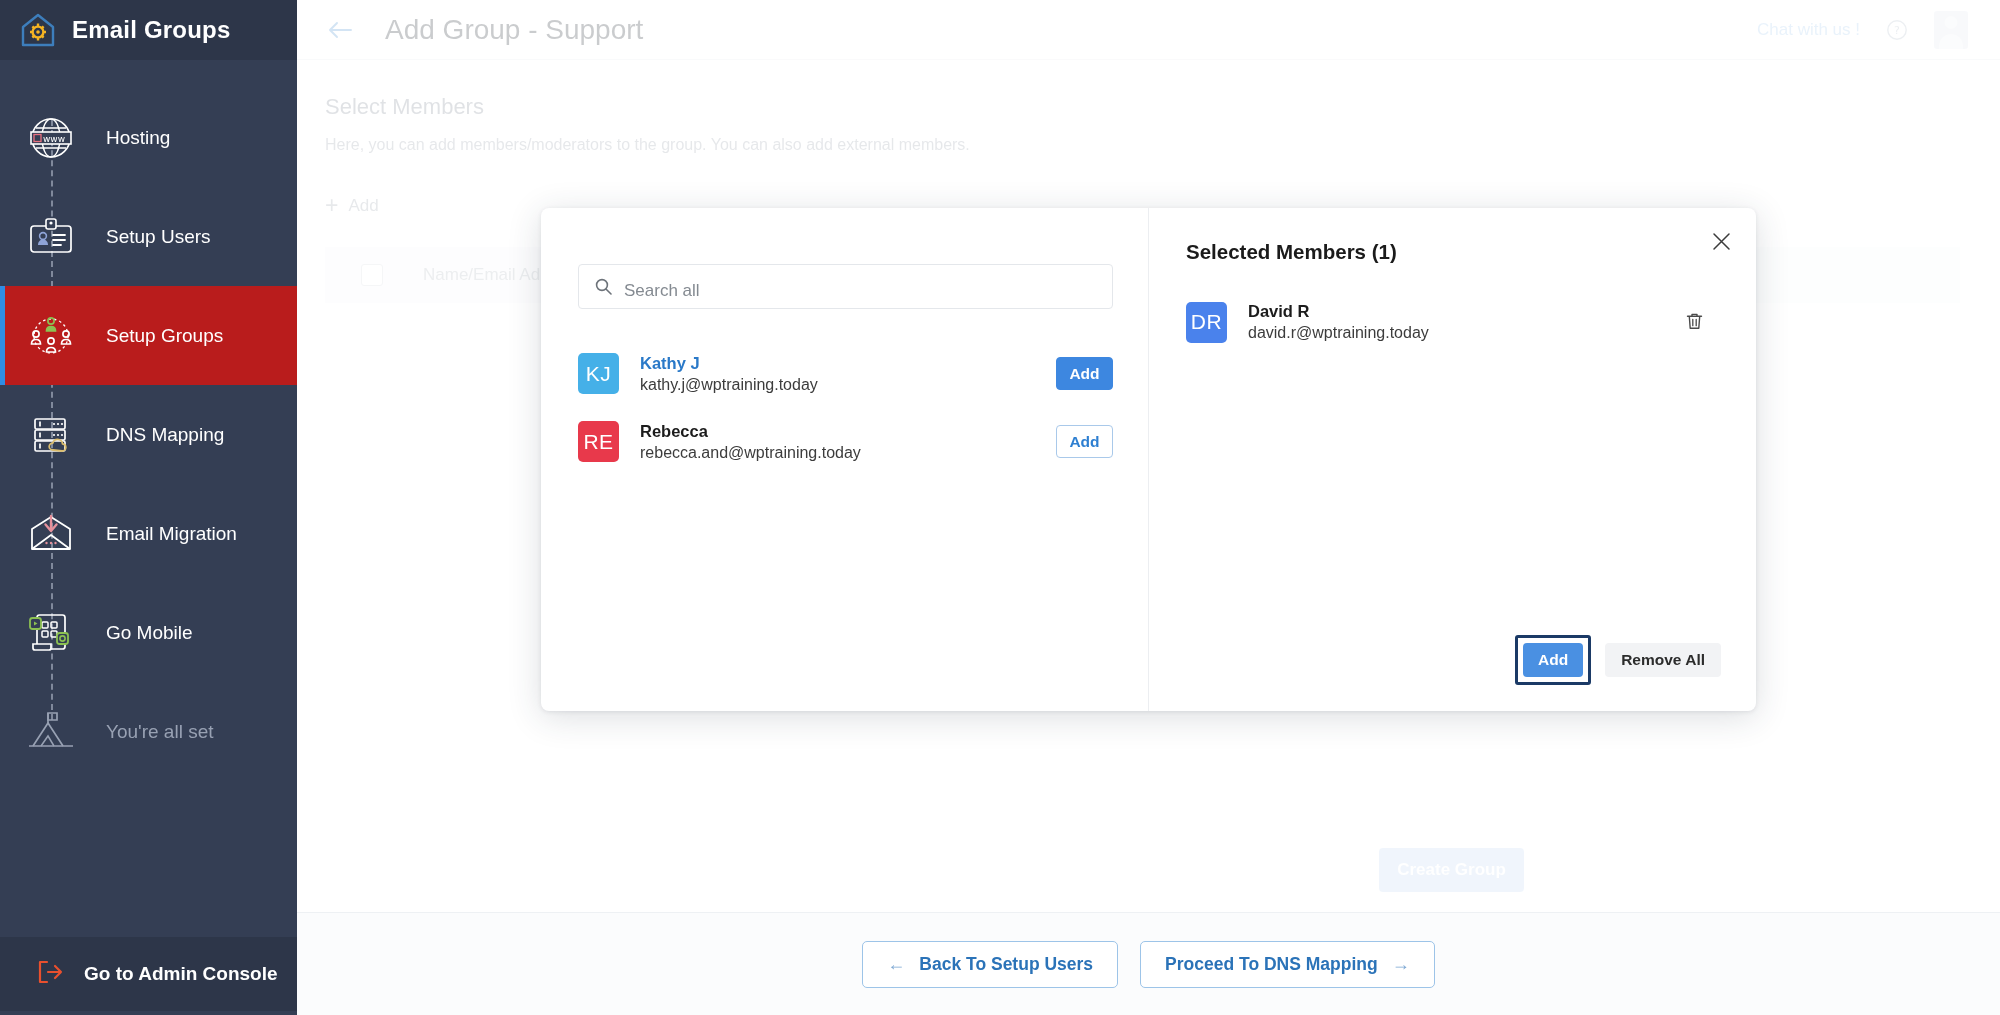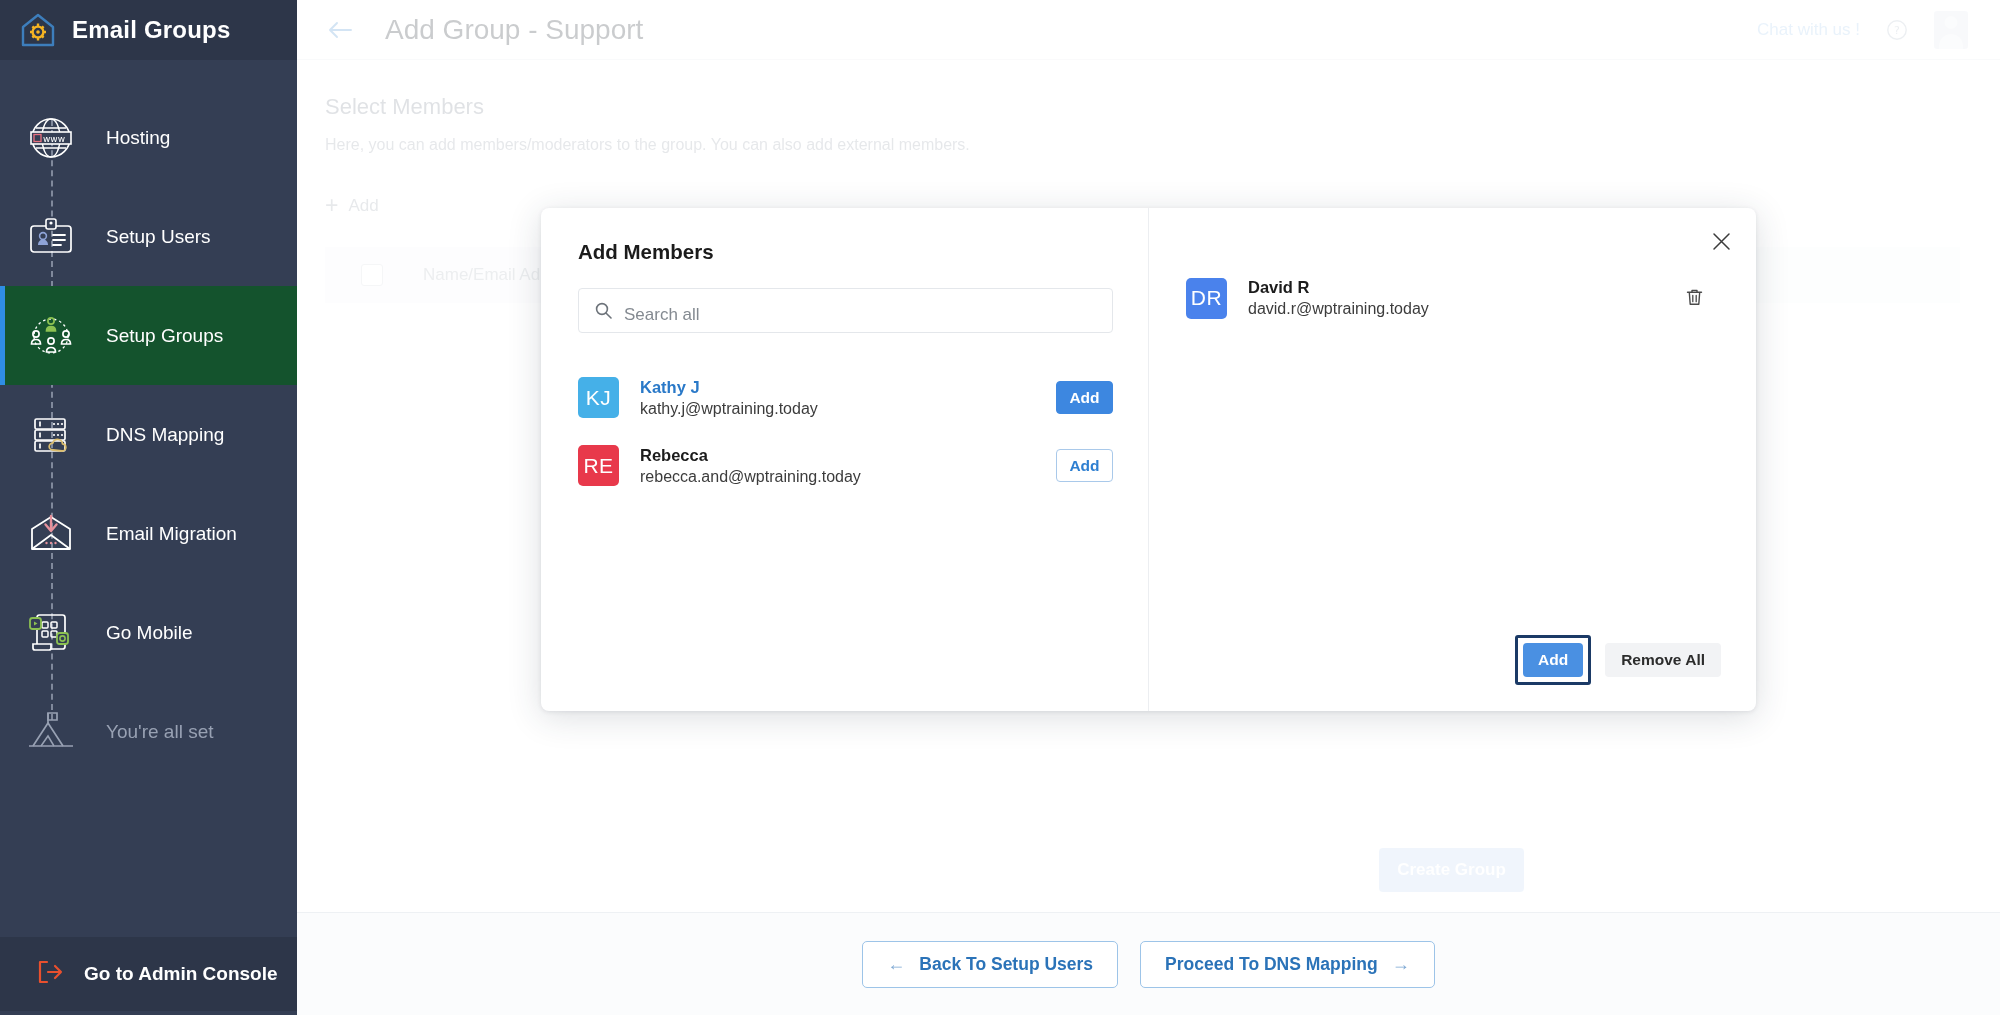--- a/index.html
+++ b/index.html
@@ -38,21 +38,21 @@
     z-index: 0;
   }
   .sb-item {
     position: relative;
     height: 99px;
     display: flex; align-items: center;
     padding-left: 18px;
     gap: 22px;
     z-index: 1;
   }
-  .sb-item.active { background: #14532d; text-align: center; }
+  .sb-item.active { background: #b91c1c; text-align: center; }
   .sb-item.active::before {
     content: ""; position: absolute; left: 0; top: 0; bottom: 0;
     width: 5px; background: #2f8de4;
   }
   .sb-ico { width: 66px; height: 66px; flex: 0 0 66px; display: flex; align-items: center; justify-content: center; }
   .sb-label { color: #ffffff; font-size: 19px; }
   .sb-item.muted .sb-label { color: #98a1b3; }
 
   .sb-footer {
     position: absolute; left: 0; bottom: 4px;
@@ -408,21 +408,20 @@
   <div class="modal-overlay">
     <div class="modal">
 
       <span class="modal-close">
         <svg width="19" height="19" viewBox="0 0 19 19">
           <path d="M2 2l15 15M17 2L2 17" stroke="#3b3b3b" stroke-width="1.5" stroke-linecap="round"></path>
         </svg>
       </span>
 
       <section class="panel-left">
-        <h3 class="panel-title">Add Members</h3>
 
         <div class="search-wrap">
           <span class="search-ico">
             <svg width="17" height="17" viewBox="0 0 17 17">
               <circle cx="7" cy="7" r="5.4" fill="none" stroke="#6d737a" stroke-width="1.6"></circle>
               <path d="M11.2 11.2L16 16" stroke="#6d737a" stroke-width="1.6" stroke-linecap="round"></path>
             </svg>
           </span>
           <input class="search-input" type="text" placeholder="Search all" style="">
         </div>
@@ -450,20 +449,21 @@
               <span class="btn-add-outline">Add</span>
             </span>
           </div>
 
         </div>
       </section>
 
       <div class="panel-div"></div>
 
       <section class="panel-right">
+        <h3 class="panel-title">Selected Members (1)</h3>
 
         <div class="sel-list">
           <div class="srow">
             <span class="av" style="background:#4a82ec">DR</span>
             <span class="minfo">
               <span class="mname" style="display:block">David R</span>
               <span class="mmail" style="display:block">david.r@wptraining.today</span>
             </span>
             <span class="trash">
               <svg width="21" height="21" viewBox="0 0 21 21">

